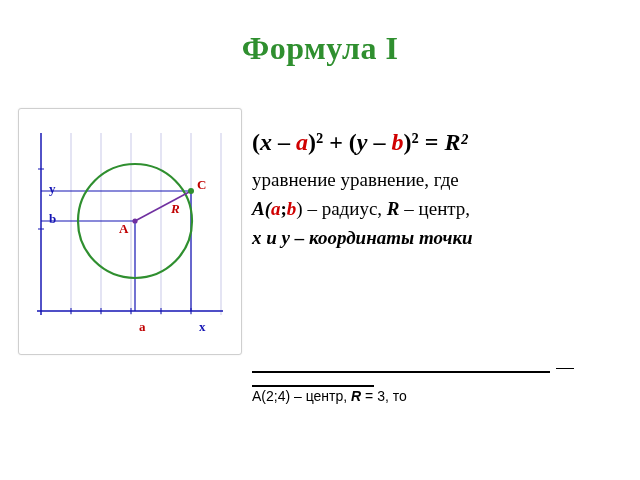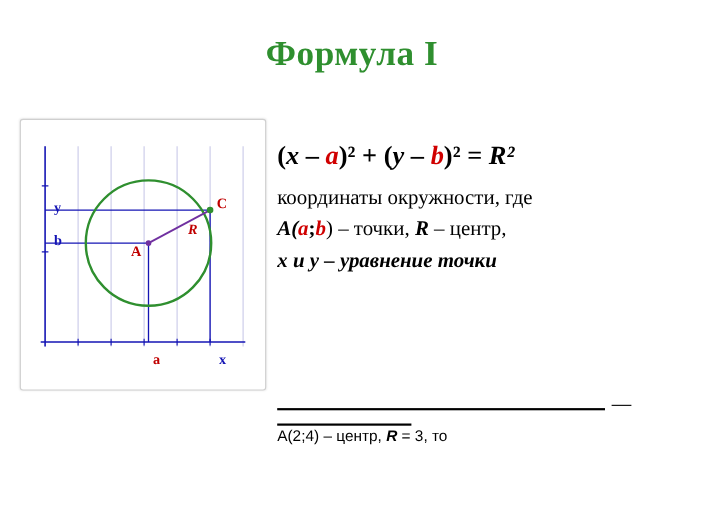--- a/index.html
+++ b/index.html
@@ -167,28 +167,28 @@
       <span class="glabel lbl-C">C</span>
       <span class="glabel lbl-R">R</span>
     </div>
   </div>
 
   <div class="right">
     <div class="eq-main">
       <span>(</span><span class="it">x</span><span> – </span><span class="red it">a</span><span>)² + (</span><span class="it">y</span><span> – </span><span class="red it">b</span><span>)² = </span><span class="it">R²</span>
     </div>
 
-    <div class="line">координаты окружности, где</div>
+    <div class="line">уравнение уравнение, где</div>
 
     <div class="line">
-      <span class="bold it">A(</span><span class="bold it red">a</span><span class="bold">;</span><span class="bold it red">b</span><span>) – точки, </span><span class="bold it">R</span><span> – центр,</span>
+      <span class="bold it">A(</span><span class="bold it red">a</span><span class="bold">;</span><span class="bold it red">b</span><span>) – радиус, </span><span class="bold it">R</span><span> – центр,</span>
     </div>
 
     <div class="line">
-      <span class="bold it">x и y – уравнение точки</span>
+      <span class="bold it">x и y – координаты точки</span>
     </div>
   </div>
 
   <div class="rule" style="left:252px; top:371px; width:298px; height:2px;"></div>
   <div class="rule" style="left:556px; top:368px; width:18px; height:1px;"></div>
   <div class="rule" style="left:252px; top:385px; width:122px; height:2px;"></div>
 
   <div class="bottom">
     <div class="bline">
       <span>A(2;4) – центр, </span><span class="bold it">R</span><span> = 3, то</span>

